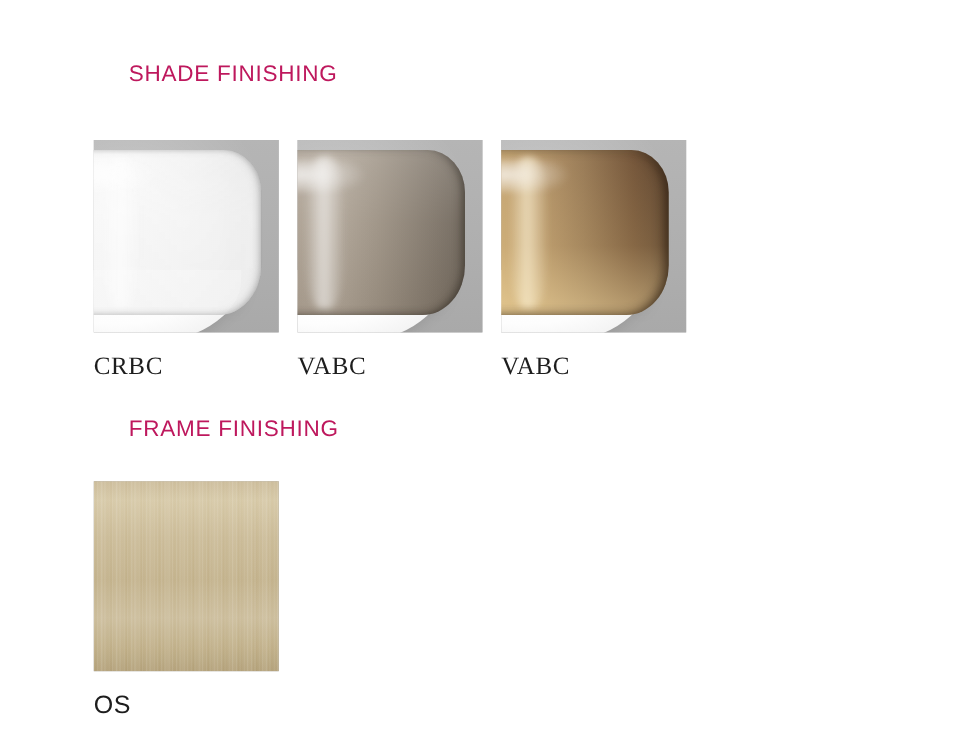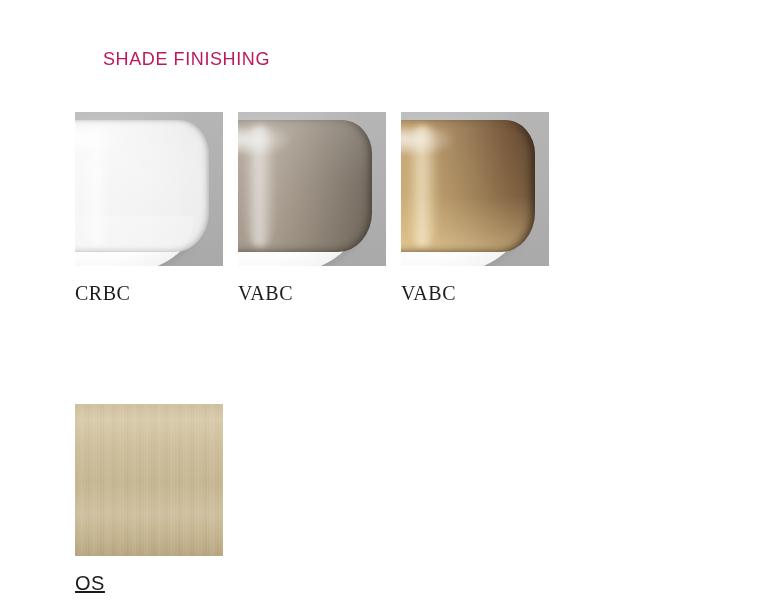--- a/index.html
+++ b/index.html
@@ -35,21 +35,21 @@
   #frame-title { top: 333px; }
 
   
   .swatch-row {
     position: absolute;
     left: 75px;
     display: flex;
     gap: 15px;
   }
   #shade-row { top: 112px; font-family: Liberation Serif, serif; }
-  #frame-row { top: 404px; text-decoration: underline; }
+  #frame-row { top: 385px; }
 
   .swatch-cell { width: 148px; }
 
   .swatch {
     position: relative;
     width: 148px;
     height: 154px;
     overflow: hidden;
     background: #b0b0b0;
   }
@@ -288,20 +288,21 @@
           <div class="glass"></div>
           <div class="rim"></div>
         </div>
       </div>
       <span class="swatch-label">VABC</span>
     </div>
 
 
   </div>
 
+  <div class="section-title" id="frame-title">FRAME FINISHING</div>
 
   <div class="swatch-row" id="frame-row">
 
     <div class="swatch-cell">
       <div class="swatch frame-swatch">
         <div class="brass"></div>
       </div>
       <span class="swatch-label">OS</span>
     </div>
 

